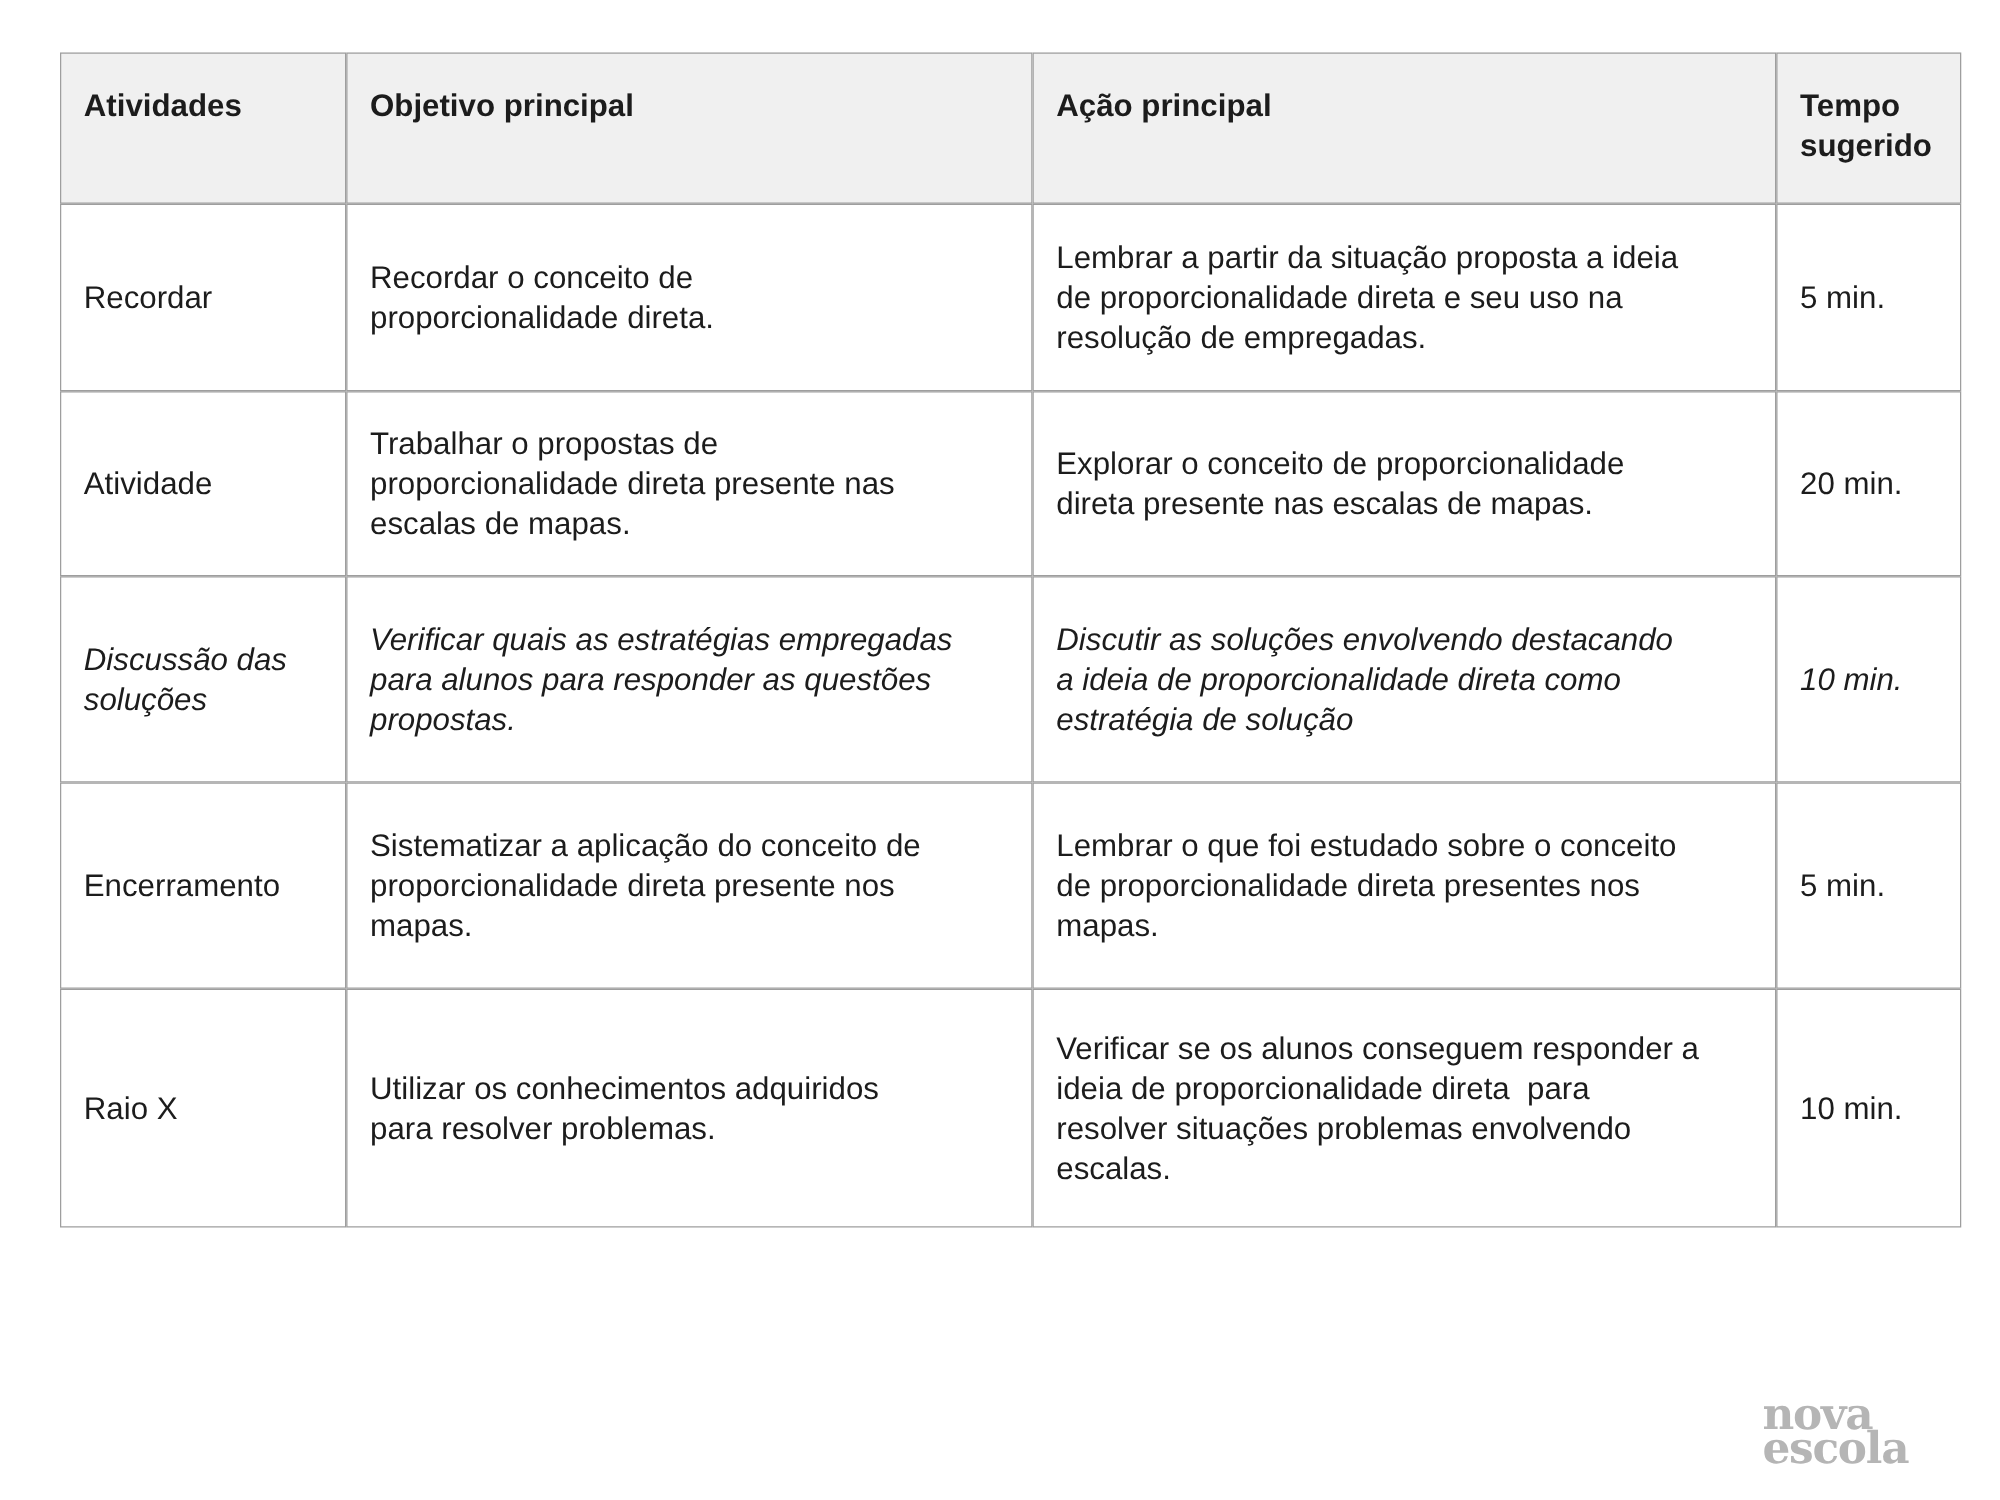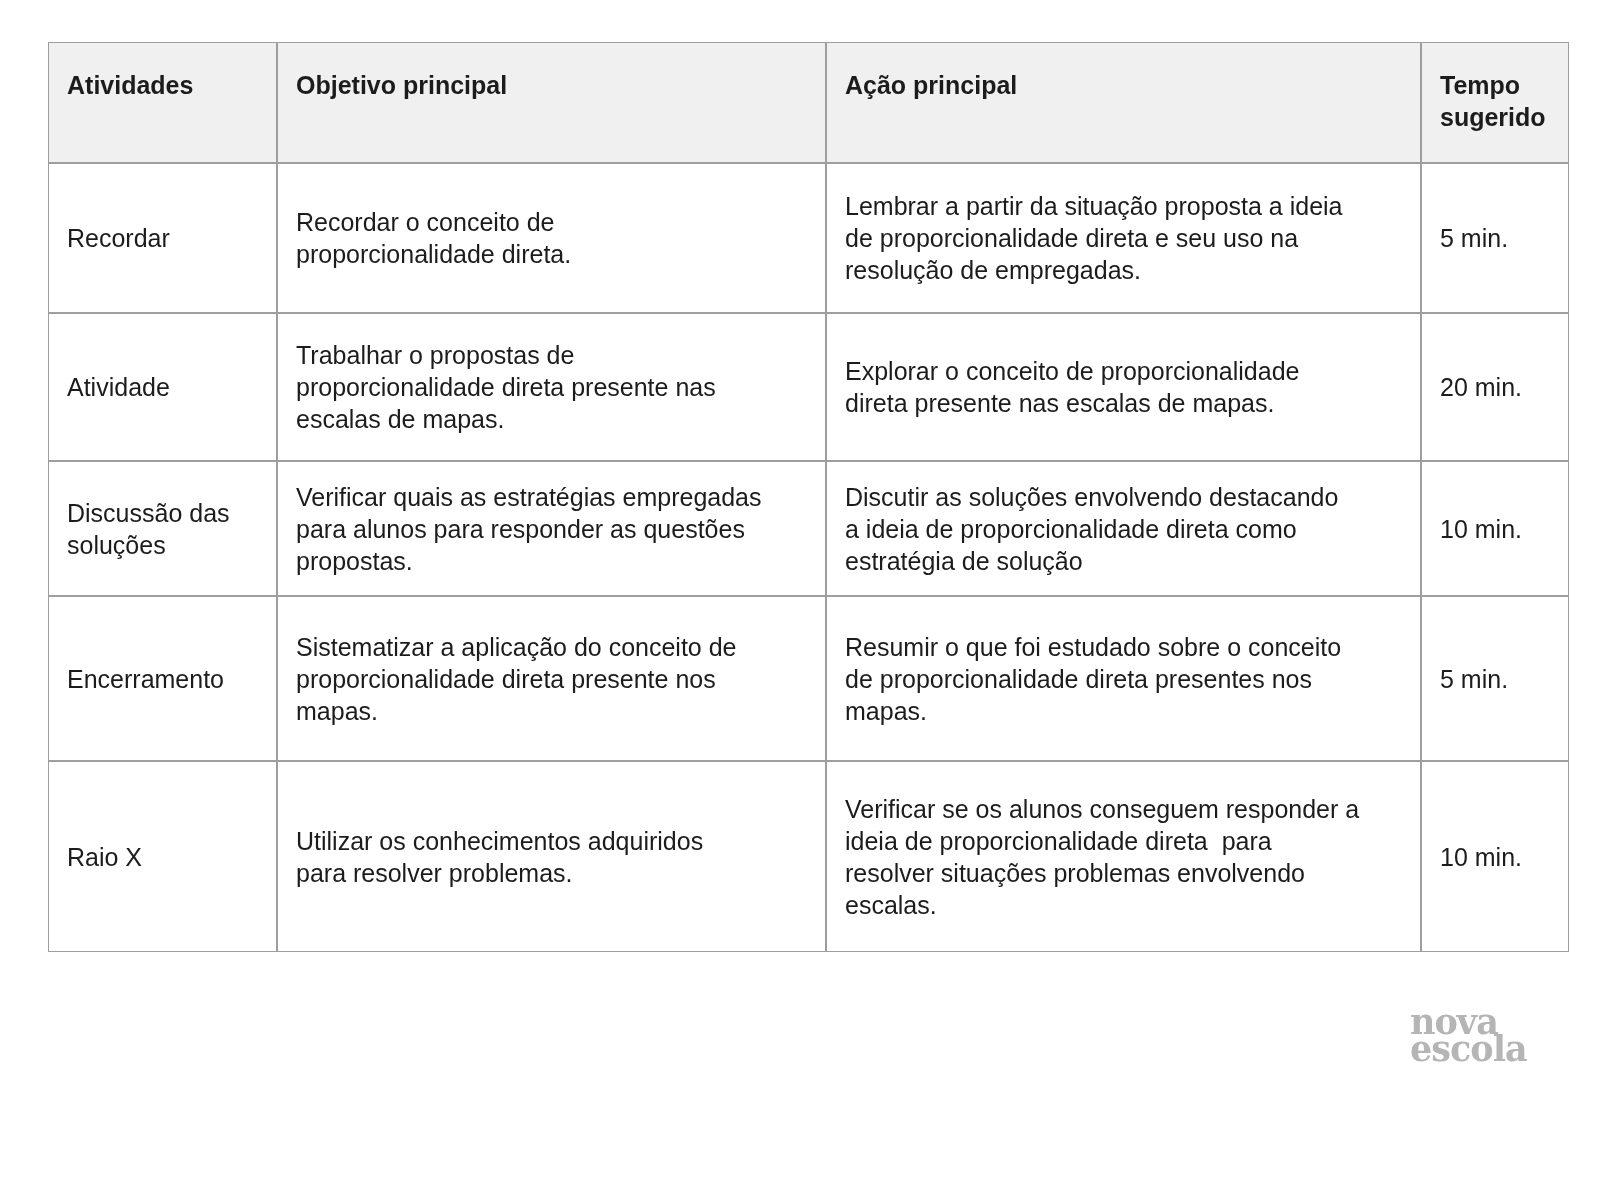--- a/index.html
+++ b/index.html
@@ -36,26 +36,26 @@
     vertical-align: top;
     padding-top: 26px;
   }
   .col-activity  { width: 229px; }
   .col-objective { width: 549px; }
   .col-action    { width: 595px; }
   .col-time      { width: 148px; }
   tr.hdr  { height: 121px; }
   tr.r1   { height: 150px; }
   tr.r2   { height: 148px; }
-  tr.r3   { height: 135px; }
+  tr.r3   { height: 165px; font-style: italic; }
   tr.r4   { height: 165px; }
   tr.r5   { height: 191px; }
   .brand-logo {
     position: absolute;
-    left: 1410px; top: 1008px;
+    left: 1410px; top: 1118px;
     font-family: "DejaVu Serif", serif;
     font-weight: 700;
     font-size: 35px;
     line-height: 27px;
     letter-spacing: -1px;
     color: #b5b5b5;
     user-select: none;
   }
 </style>
 </head>
@@ -105,21 +105,21 @@
       <td>Discutir as soluções envolvendo destacando
 a ideia de proporcionalidade direta como
 estratégia de solução</td>
       <td>10 min.</td>
     </tr>
     <tr class="r4">
       <td>Encerramento</td>
       <td>Sistematizar a aplicação do conceito de
 proporcionalidade direta presente nos
 mapas.</td>
-      <td>Resumir o que foi estudado sobre o conceito
+      <td>Lembrar o que foi estudado sobre o conceito
 de proporcionalidade direta presentes nos
 mapas.</td>
       <td>5 min.</td>
     </tr>
     <tr class="r5">
       <td>Raio X</td>
       <td>Utilizar os conhecimentos adquiridos
 para resolver problemas.</td>
       <td>Verificar se os alunos conseguem responder a
 ideia de proporcionalidade direta  para

